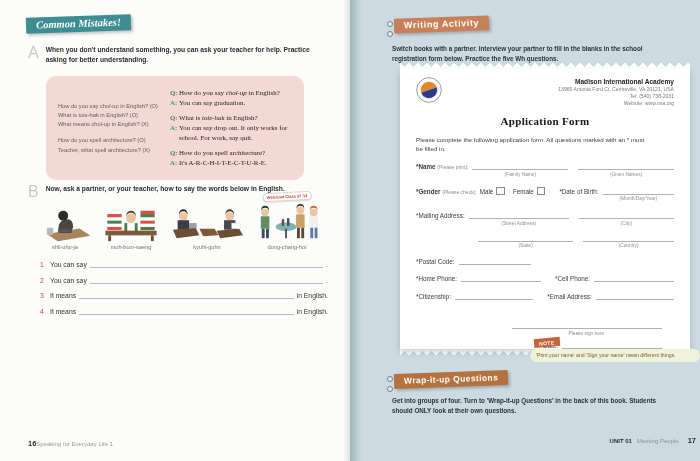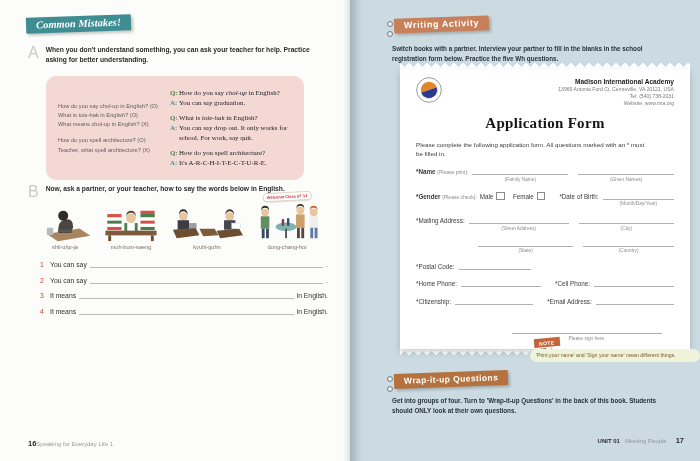--- a/index.html
+++ b/index.html
@@ -60,40 +60,40 @@
   .zz{height:7px;background-repeat:repeat-x;background-size:9px 7px;}
   .zz-top{background-image:linear-gradient(45deg,#fff 4.5px,transparent 0),
                            linear-gradient(-45deg,#fff 4.5px,transparent 0);}
   .zz-bot{background-image:linear-gradient(135deg,#fff 4.5px,transparent 0),
                            linear-gradient(-135deg,#fff 4.5px,transparent 0);}
   .paper-body{background:#fff;box-shadow:0 3px 6px rgba(40,60,70,.25);padding:8px 16px 10px;height:262px;position:relative;}
   .fhead{display:flex;justify-content:space-between;align-items:flex-start;}
   .fhead .org{text-align:right;line-height:1.4;}
   .fhead .org .nm{font-size:6.6px;font-weight:bold;color:#222;}
   .fhead .org .ln{font-size:5.1px;color:#7b7b7b;}
-  .ftitle{text-align:center;font-family:"Liberation Serif",serif;font-weight:bold;font-size:15px;
+  .ftitle{text-align:center;font-family:"Liberation Serif",serif;font-weight:bold;font-size:11px;
           color:#161616;margin-top:7px;letter-spacing:.3px;}
   .fintro{font-size:6.2px;color:#3c3c3c;line-height:1.5;margin-top:8px;width:232px;}
   .frow{display:flex;align-items:flex-start;font-size:6.3px;color:#3a3a3a;margin-top:9px;}
   .frow .lbl{white-space:nowrap;padding-top:1px;}
   .hint{font-size:5px;color:#8a8a8a;}
   .bcol{display:inline-flex;flex-direction:column;align-items:center;margin-left:4px;}
   .bline{border-bottom:0.8px solid #b0b0b0;height:7px;display:block;}
   .bsub{font-size:4.8px;color:#8e8e8e;margin-top:1.5px;}
   .chk{display:inline-block;width:6.5px;height:6.5px;border:0.8px solid #8a8a8a;background:#fff;
        margin:0 2px 0 3px;vertical-align:-1px;}
   .sigblock{margin-left:auto;margin-right:12px;width:150px;margin-top:21px;text-align:center;}
   .daterow{justify-content:flex-end;margin-right:12px;margin-top:5px;}
   .notetag{position:absolute;left:184px;top:338px;background:#c2653a;color:#fff;font-size:5px;
            font-weight:bold;padding:1.5px 5px;transform:rotate(-5deg);z-index:6;letter-spacing:.4px;}
   .notebub{position:absolute;left:180px;top:349px;width:158px;background:#eef3da;border-radius:7px;
            padding:3px 6px;font-size:5.2px;color:#7a5a35;z-index:5;line-height:1.4;}
   .wrapinstr{position:absolute;left:42px;top:396px;width:272px;font-size:6.3px;font-weight:bold;
            line-height:1.55;color:#26343a;}
-  .footer-r{position:absolute;right:16px;top:436px;display:flex;align-items:baseline;gap:5px;}
+  .footer-r{position:absolute;right:4px;top:436px;display:flex;align-items:baseline;gap:5px;}
   .footer-r .u{font-size:6px;font-weight:bold;color:#2b2b2b;}
   .footer-r .t{font-size:6px;color:#8a9399;}
   .footer-r .pn{font-size:7.5px;font-weight:bold;color:#2b2b2b;margin-left:4px;}
 </style>
 </head>
 <body>
 
 <div class="spread">
 
   <div class="page page-left">

